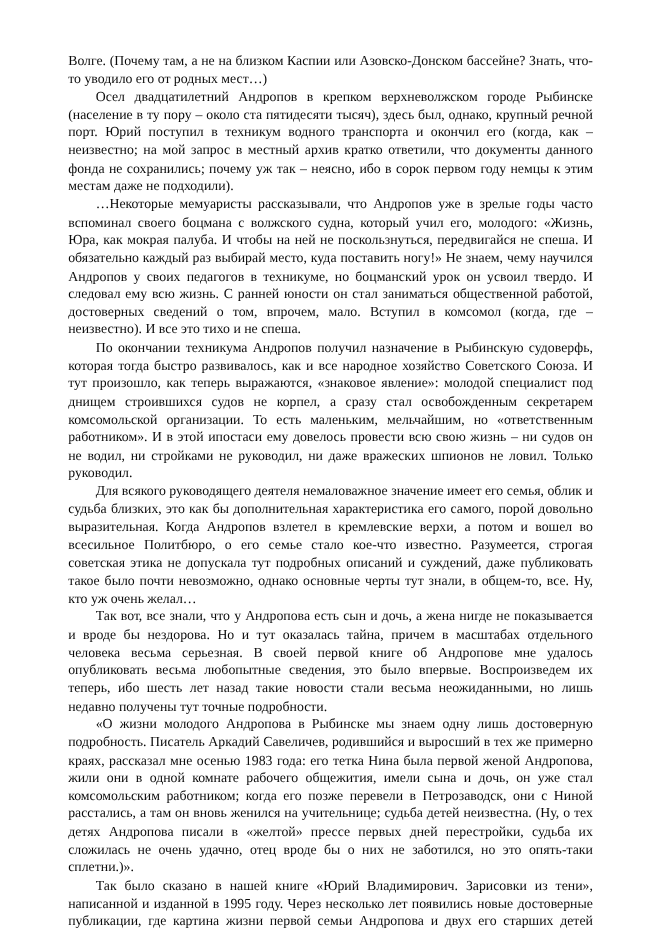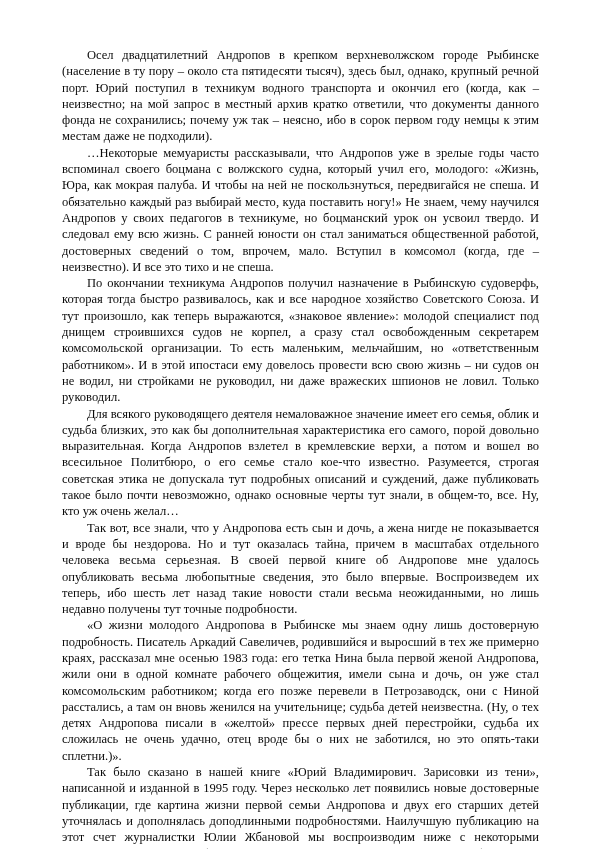--- a/index.html
+++ b/index.html
@@ -44,20 +44,21 @@
   
   p.para:last-child {
     text-align-last: left;
   }
 </style>
 </head>
 <body>
 
 <div id="page">
   <div id="text-column">
+    <p class="para noindent">Волге. (Почему там, а не на близком Каспии или Азовско-Донском бассейне? Знать, что-то уводило его от родных мест…)</p>
     <p class="para">Осел двадцатилетний Андропов в крепком верхневолжском городе Рыбинске (население в ту пору – около ста пятидесяти тысяч), здесь был, однако, крупный речной порт. Юрий поступил в техникум водного транспорта и окончил его (когда, как – неизвестно; на мой запрос в местный архив кратко ответили, что документы данного фонда не сохранились; почему уж так – неясно, ибо в сорок первом году немцы к этим местам даже не подходили).</p>
     <p class="para">…Некоторые мемуаристы рассказывали, что Андропов уже в зрелые годы часто вспоминал своего боцмана с волжского судна, который учил его, молодого: «Жизнь, Юра, как мокрая палуба. И чтобы на ней не поскользнуться, передвигайся не спеша. И обязательно каждый раз выбирай место, куда поставить ногу!» Не знаем, чему научился Андропов у своих педагогов в техникуме, но боцманский урок он усвоил твердо. И следовал ему всю жизнь. С ранней юности он стал заниматься общественной работой, достоверных сведений о том, впрочем, мало. Вступил в комсомол (когда, где – неизвестно). И все это тихо и не спеша.</p>
     <p class="para">По окончании техникума Андропов получил назначение в Рыбинскую судоверфь, которая тогда быстро развивалось, как и все народное хозяйство Советского Союза. И тут произошло, как теперь выражаются, «знаковое явление»: молодой специалист под днищем строившихся судов не корпел, а сразу стал освобожденным секретарем комсомольской организации. То есть маленьким, мельчайшим, но «ответственным работником». И в этой ипостаси ему довелось провести всю свою жизнь – ни судов он не водил, ни стройками не руководил, ни даже вражеских шпионов не ловил. Только руководил.</p>
     <p class="para">Для всякого руководящего деятеля немаловажное значение имеет его семья, облик и судьба близких, это как бы дополнительная характеристика его самого, порой довольно выразительная. Когда Андропов взлетел в кремлевские верхи, а потом и вошел во всесильное Политбюро, о его семье стало кое-что известно. Разумеется, строгая советская этика не допускала тут подробных описаний и суждений, даже публиковать такое было почти невозможно, однако основные черты тут знали, в общем-то, все. Ну, кто уж очень желал…</p>
     <p class="para">Так вот, все знали, что у Андропова есть сын и дочь, а жена нигде не показывается и вроде бы нездорова. Но и тут оказалась тайна, причем в масштабах отдельного человека весьма серьезная. В своей первой книге об Андропове мне удалось опубликовать весьма любопытные сведения, это было впервые. Воспроизведем их теперь, ибо шесть лет назад такие новости стали весьма неожиданными, но лишь недавно получены тут точные подробности.</p>
     <p class="para">«О жизни молодого Андропова в Рыбинске мы знаем одну лишь достоверную подробность. Писатель Аркадий Савеличев, родившийся и выросший в тех же примерно краях, рассказал мне осенью 1983 года: его тетка Нина была первой женой Андропова, жили они в одной комнате рабочего общежития, имели сына и дочь, он уже стал комсомольским работником; когда его позже перевели в Петрозаводск, они с Ниной расстались, а там он вновь женился на учительнице; судьба детей неизвестна. (Ну, о тех детях Андропова писали в «желтой» прессе первых дней перестройки, судьба их сложилась не очень удачно, отец вроде бы о них не заботился, но это опять-таки сплетни.)».</p>
     <p class="para">Так было сказано в нашей книге «Юрий Владимирович. Зарисовки из тени», написанной и изданной в 1995 году. Через несколько лет появились новые достоверные публикации, где картина жизни первой семьи Андропова и двух его старших детей уточнялась и дополнялась доподлинными подробностями. Наилучшую публикацию на этот счет журналистки Юлии Жбановой мы воспроизводим ниже с некоторыми сокращениями за счет общих мест, столь характерных для газетной публицистики («Слово», 10 июня 1999, № 43, Москва).</p>
 
   </div>
 </div>

